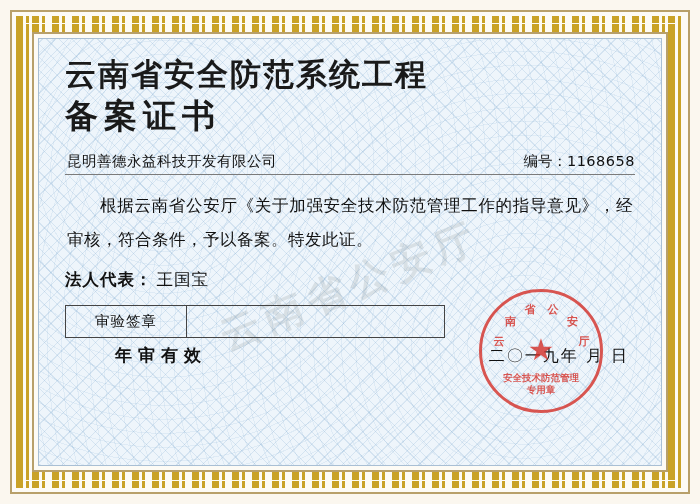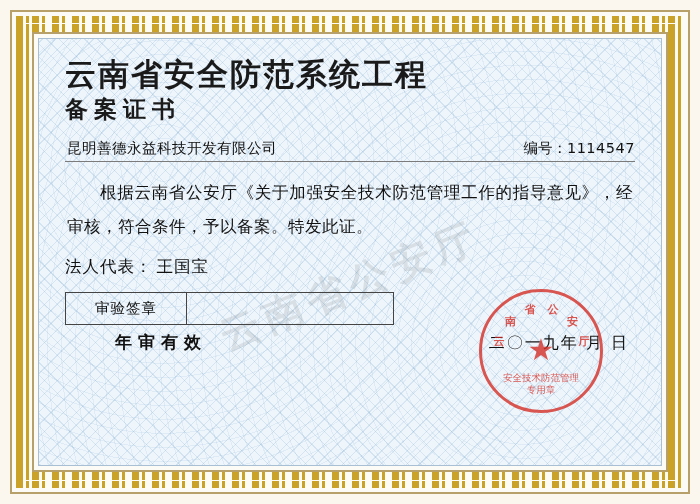--- a/index.html
+++ b/index.html
@@ -118,21 +118,21 @@
   }
   .title-line1 {
     font-size: 31px;
     font-weight: bold;
     letter-spacing: 2px;
     color: #1a1a1a;
     line-height: 1.15;
     font-family: "DejaVu Sans", sans-serif;
   }
   .title-line2 {
-    font-size: 23px;
+    font-size: 33px;
     font-weight: bold;
     letter-spacing: 6px;
     color: #1a1a1a;
     line-height: 1.25;
     margin-top: 2px;
     font-family: "DejaVu Sans", sans-serif;
   }
 
   
   .meta-row {
@@ -185,34 +185,34 @@
   .legal-row {
     position: relative;
     z-index: 3;
     margin-top: 12px;
     display: flex;
     align-items: baseline;
     font-size: 16.5px;
     color: #111;
   }
   .legal-label {
-    font-weight: normal;
+    font-weight: bold;
     letter-spacing: 1px;
   }
   .legal-value {
     margin-left: 4px;
     letter-spacing: 1px;
   }
 
   
   .table {
     position: relative;
     z-index: 3;
     margin-top: 14px;
-    width: 329px;
+    width: 380px;
     border-collapse: collapse;
     table-layout: fixed;
   }
   .table td {
     border: 1px solid #444;
     height: 31px;
     font-size: 14.5px;
     color: #111;
     padding: 0 6px;
   }
@@ -291,21 +291,21 @@
   }
   .seal .seal-bottom-text {
     position: absolute;
     left: 0;
     right: 0;
     bottom: 14px;
     text-align: center;
     color: #d42a22;
     font-size: 9.5px;
     line-height: 1.25;
-    font-weight: normal;
+    font-weight: bold;
   }
 </style>
 </head>
 <body>
 
 <div class="certificate">
 
   <div class="frame-outer"></div>
   <div class="frame-band"></div>
   <div class="band-mid-rule"></div>
@@ -316,21 +316,21 @@
     <div class="watermark">云南省公安厅</div>
 
     <div class="title-block">
       <div class="title-line1">云南省安全防范系统工程</div>
       <div class="title-line2">备案证书</div>
     </div>
 
     <div class="meta-row">
       <div class="company">昆明善德永益科技开发有限公司</div>
       <div class="number">
-        <span>编号：</span><span class="num-val">1114547</span>
+        <span>编号：</span><span class="num-val">1168658</span>
       </div>
     </div>
     <div class="rule"></div>
 
     <div class="body-text">根据云南省公安厅《关于加强安全技术防范管理工作的指导意见》，经审核，符合条件，予以备案。特发此证。</div>
 
     <div class="legal-row">
       <span class="legal-label">法人代表：</span>
       <span class="legal-value">王国宝</span>
     </div>

